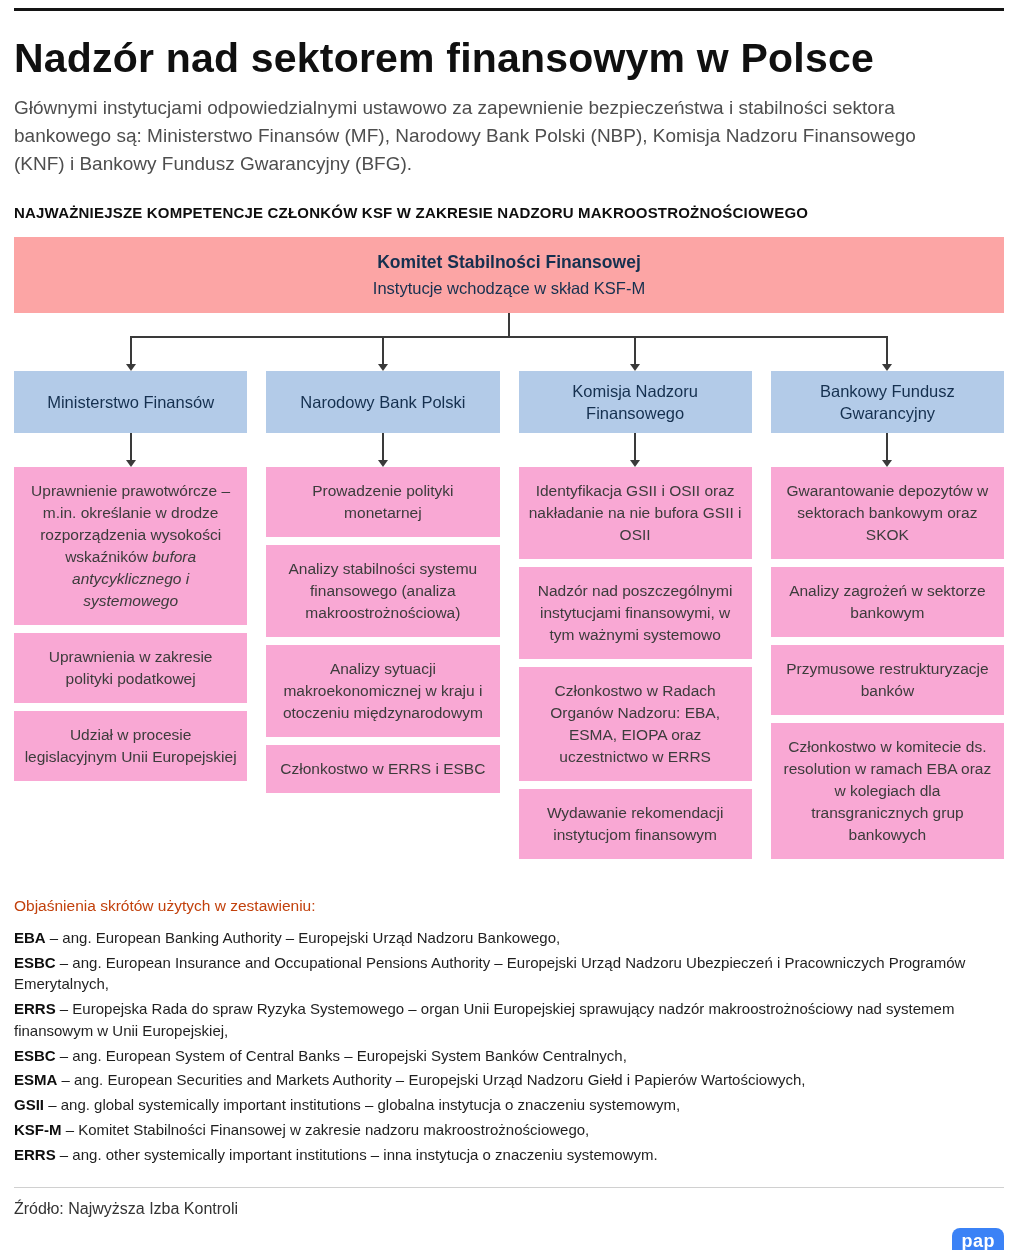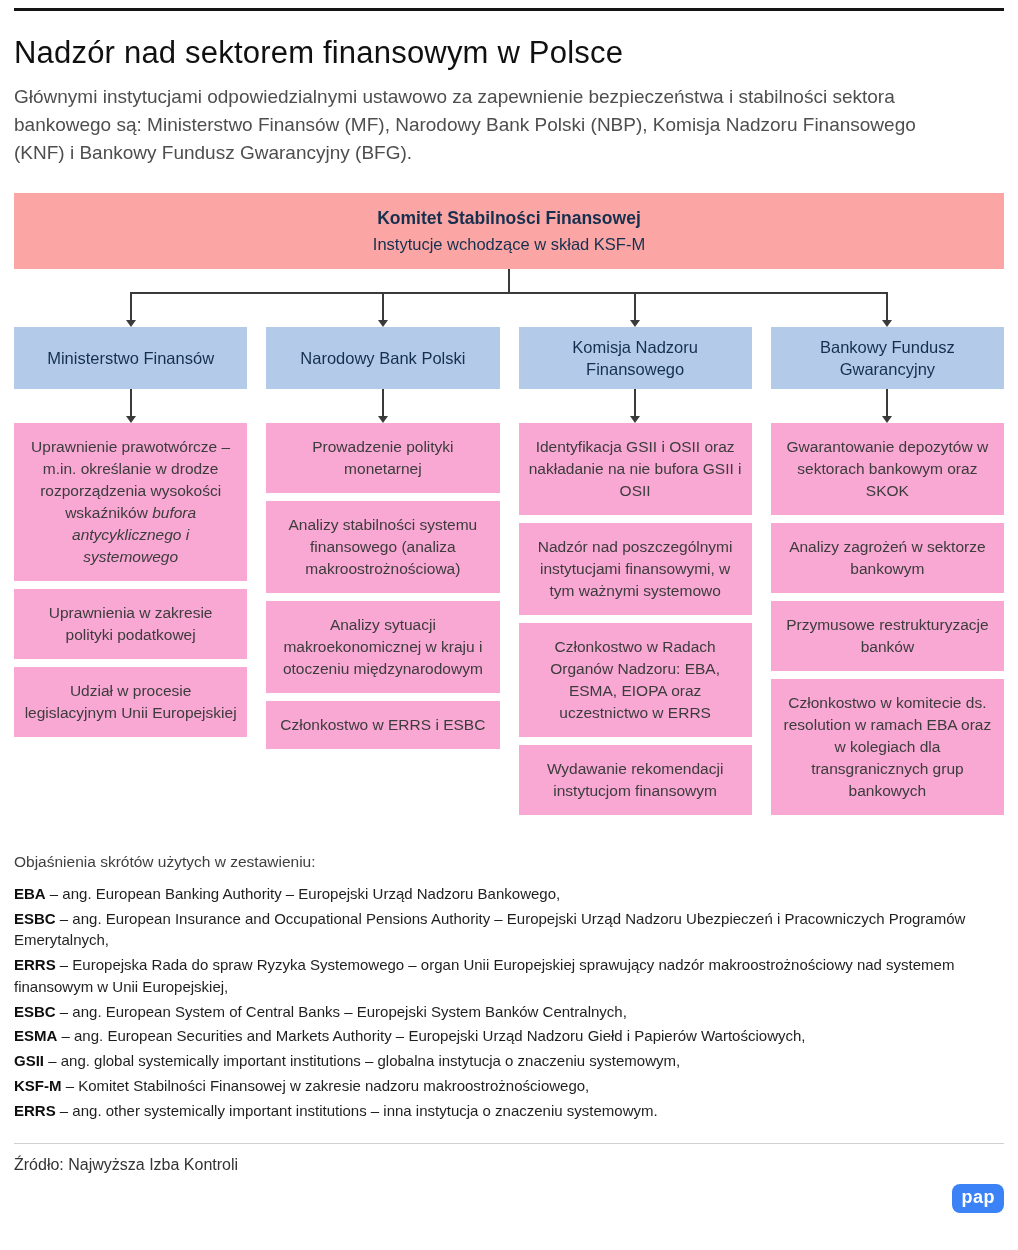--- a/index.html
+++ b/index.html
@@ -11,22 +11,22 @@
     font-family: "Liberation Sans", "DejaVu Sans", sans-serif;
     color: #222;
     overflow: hidden;
   }
   .page { padding: 8px 14px 0 14px; }
 
   .top-rule { border-top: 3px solid #141414; }
 
   h1.title {
     margin: 24px 0 12px 0;
-    font-size: 31px;
-    font-weight: 400;
+    font-size: 41px;
+    font-weight: 700;
     color: #101010;
     letter-spacing: 0.2px;
   }
   p.intro {
     margin: 0 0 26px 0;
     font-size: 19px;
     line-height: 1.47;
     color: #4e4e4e;
     max-width: 950px;
   }
@@ -100,21 +100,21 @@
     text-align: center;
     font-size: 15.5px;
     line-height: 1.42;
     padding: 13px 10px;
     margin-bottom: 8px;
   }
   .item:last-child { margin-bottom: 0; }
   .item em { font-style: italic; }
 
   .legend { margin-top: 38px; }
-  .legend-title { margin: 0 0 12px 0; font-size: 15.5px; color: #404040; }
+  .legend-title { margin: 0 0 12px 0; font-size: 15.5px; color: #c2410c; }
   .legend-line { margin: 0 0 3px 0; font-size: 15px; line-height: 1.45; color: #1f1f1f; }
   .legend-line b { color: #0e0e0e; }
 
   .footer {
     margin-top: 22px;
     border-top: 1px solid #d0d0d0;
     padding-top: 12px;
   }
   .source { font-size: 16px; color: #333; }
   .logo-row { display: flex; justify-content: flex-end; margin-top: 10px; padding-bottom: 10px; }
@@ -134,20 +134,21 @@
 <body>
 
 <div class="page">
 
   <div class="top-rule"></div>
 
   <h1 class="title">Nadzór nad sektorem finansowym w Polsce</h1>
 
   <p class="intro">Głównymi instytucjami odpowiedzialnymi ustawowo za zapewnienie bezpieczeństwa i stabilności sektora bankowego są: Ministerstwo Finansów (MF), Narodowy Bank Polski (NBP), Komisja Nadzoru Finansowego (KNF) i Bankowy Fundusz Gwarancyjny (BFG).</p>
 
+  <h2 class="section">NAJWAŻNIEJSZE KOMPETENCJE CZŁONKÓW KSF W ZAKRESIE NADZORU MAKROOSTROŻNOŚCIOWEGO</h2>
 
   <div class="root-box">
     <div class="root-title">Komitet Stabilności Finansowej</div>
     <div class="root-sub">Instytucje wchodzące w skład KSF-M</div>
   </div>
 
   <div class="connector">
     <div class="stem"></div>
     <div class="hline"></div>
     <div class="drop" style="left: calc(11.78% - 1px);"></div>

